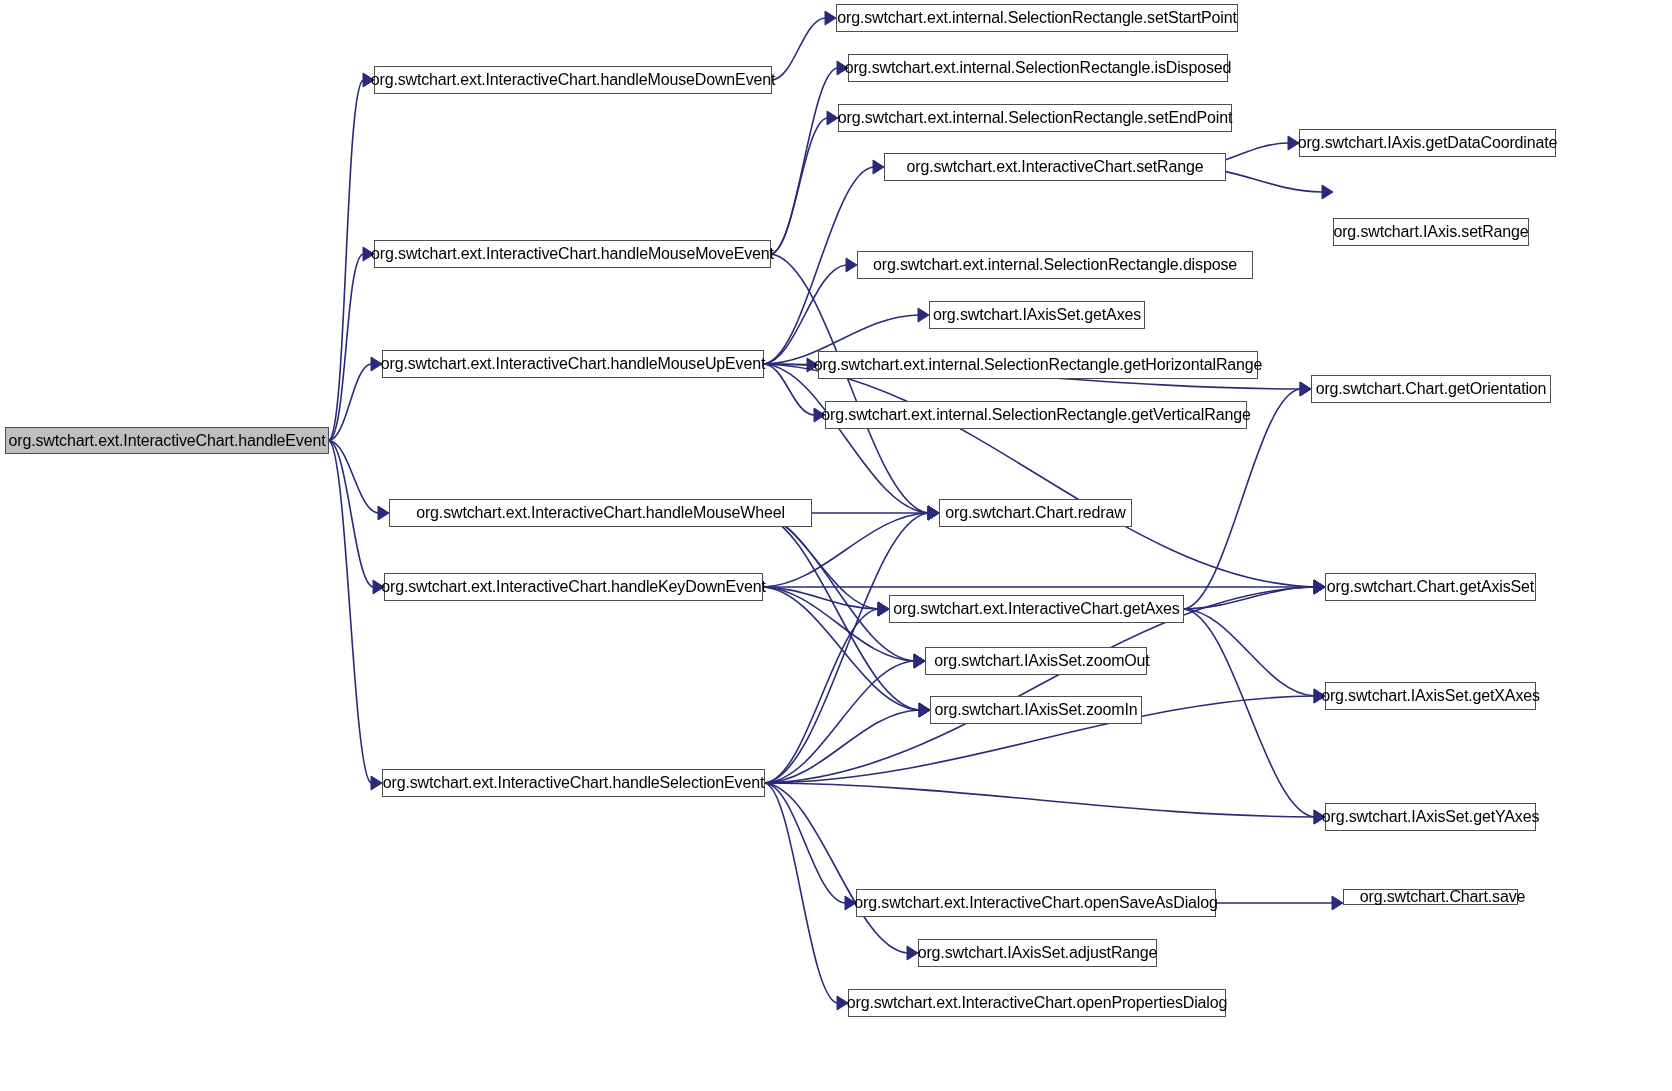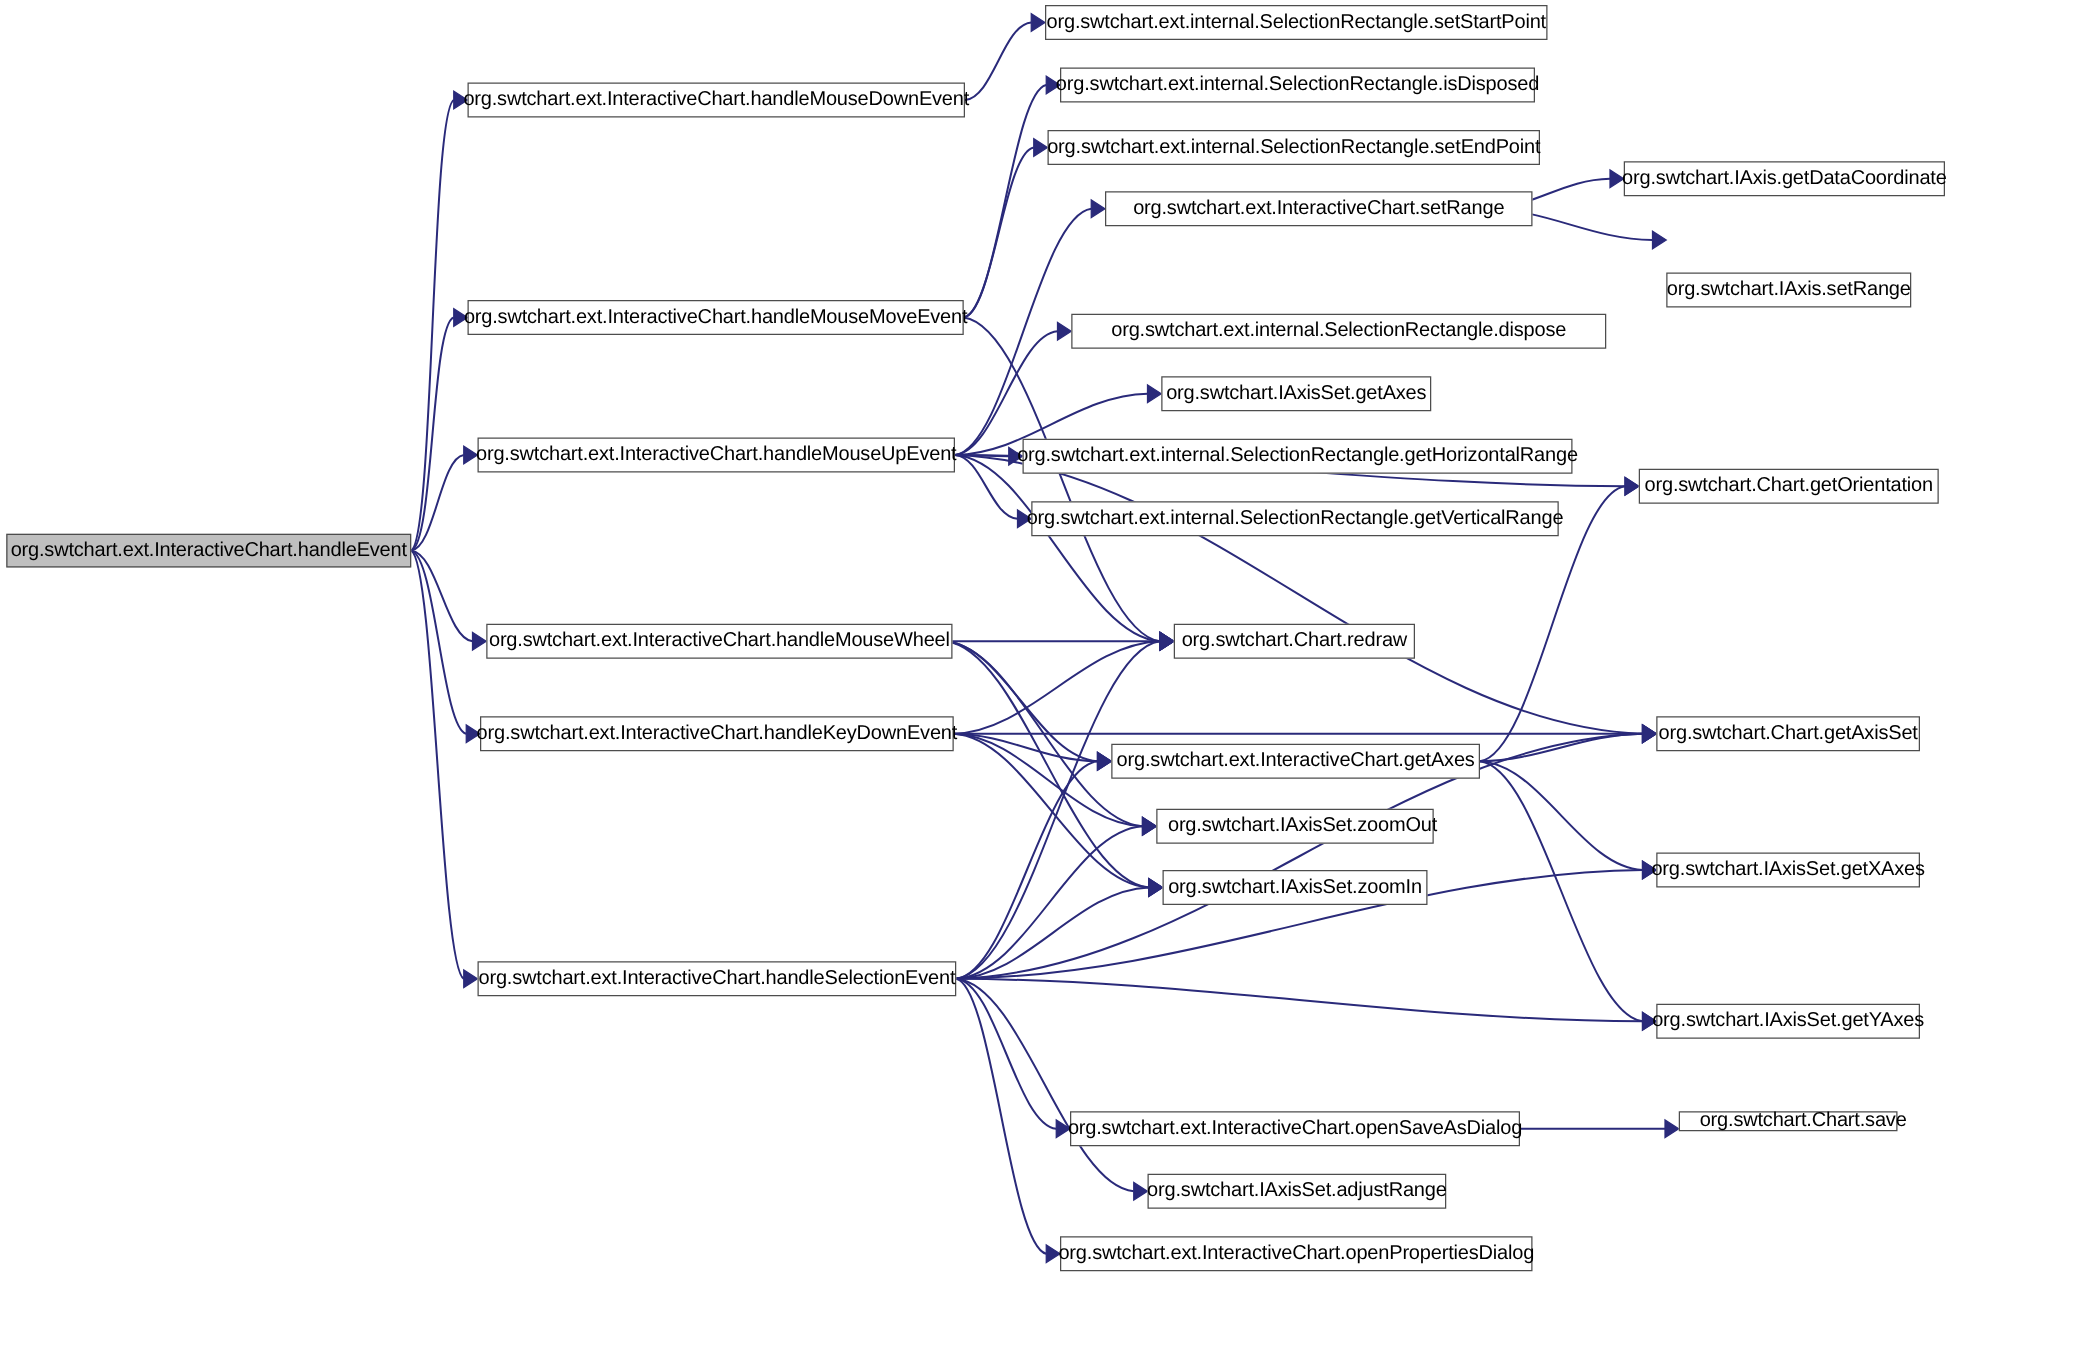--- a/index.html
+++ b/index.html
@@ -161,42 +161,42 @@
       </div>
       <div class="node" style="left: 374px; top: 66px; width: 398px; height: 28px;">
         <span class="node-label">org.swtchart.ext.InteractiveChart.handleMouseDownEvent</span>
       </div>
       <div class="node" style="left: 374px; top: 240px; width: 397px; height: 28px;">
         <span class="node-label">org.swtchart.ext.InteractiveChart.handleMouseMoveEvent</span>
       </div>
       <div class="node" style="left: 382px; top: 350px; width: 382px; height: 28px;">
         <span class="node-label">org.swtchart.ext.InteractiveChart.handleMouseUpEvent</span>
       </div>
-      <div class="node" style="left: 389px; top: 499px; width: 373px; height: 28px;">
+      <div class="node" style="left: 389px; top: 499px; width: 423px; height: 28px;">
         <span class="node-label">org.swtchart.ext.InteractiveChart.handleMouseWheel</span>
       </div>
       <div class="node" style="left: 384px; top: 573px; width: 379px; height: 28px;">
         <span class="node-label">org.swtchart.ext.InteractiveChart.handleKeyDownEvent</span>
       </div>
       <div class="node" style="left: 382px; top: 769px; width: 383px; height: 28px;">
         <span class="node-label">org.swtchart.ext.InteractiveChart.handleSelectionEvent</span>
       </div>
       <div class="node" style="left: 836px; top: 4px; width: 402px; height: 28px;">
         <span class="node-label">org.swtchart.ext.internal.SelectionRectangle.setStartPoint</span>
       </div>
       <div class="node" style="left: 848px; top: 54px; width: 380px; height: 28px;">
         <span class="node-label">org.swtchart.ext.internal.SelectionRectangle.isDisposed</span>
       </div>
       <div class="node" style="left: 838px; top: 104px; width: 394px; height: 28px;">
         <span class="node-label">org.swtchart.ext.internal.SelectionRectangle.setEndPoint</span>
       </div>
       <div class="node" style="left: 884px; top: 153px; width: 342px; height: 28px;">
         <span class="node-label">org.swtchart.ext.InteractiveChart.setRange</span>
       </div>
-      <div class="node" style="left: 857px; top: 251px; width: 428px; height: 28px;">
+      <div class="node" style="left: 857px; top: 251px; width: 396px; height: 28px;">
         <span class="node-label">org.swtchart.ext.internal.SelectionRectangle.dispose</span>
       </div>
       <div class="node" style="left: 929px; top: 301px; width: 216px; height: 28px;">
         <span class="node-label">org.swtchart.IAxisSet.getAxes</span>
       </div>
       <div class="node" style="left: 818px; top: 351px; width: 440px; height: 28px;">
         <span class="node-label">org.swtchart.ext.internal.SelectionRectangle.getHorizontalRange</span>
       </div>
       <div class="node" style="left: 825px; top: 401px; width: 422px; height: 28px;">
         <span class="node-label">org.swtchart.ext.internal.SelectionRectangle.getVerticalRange</span>

